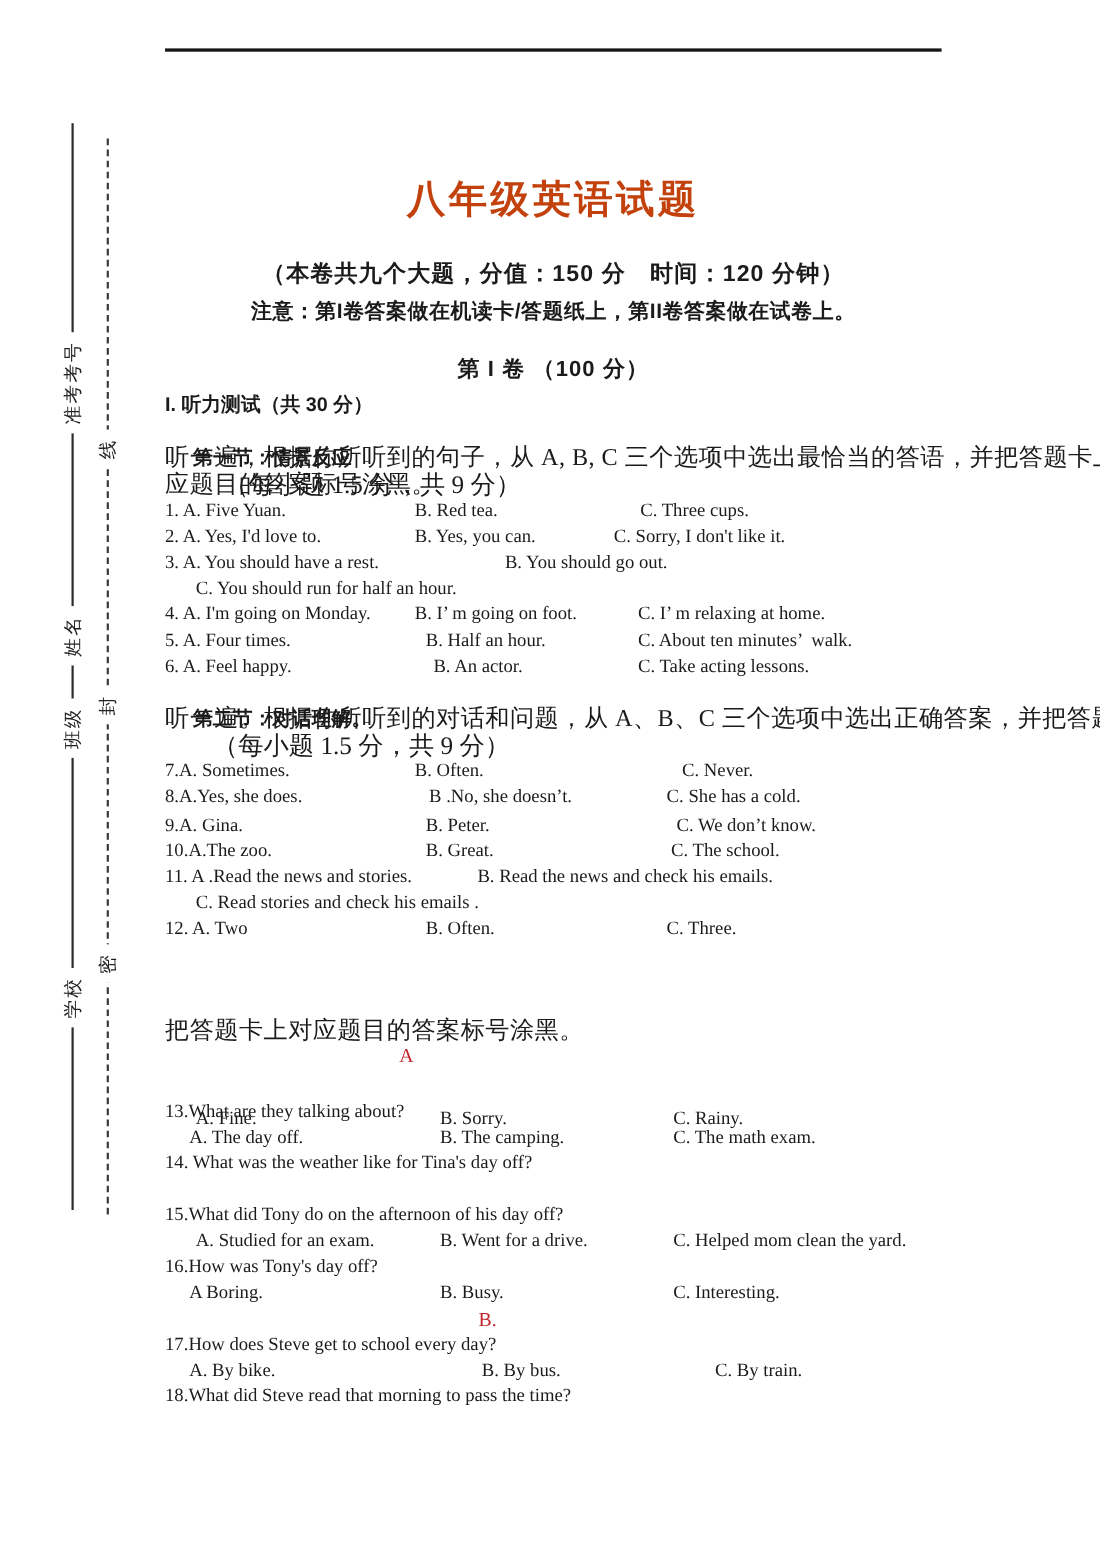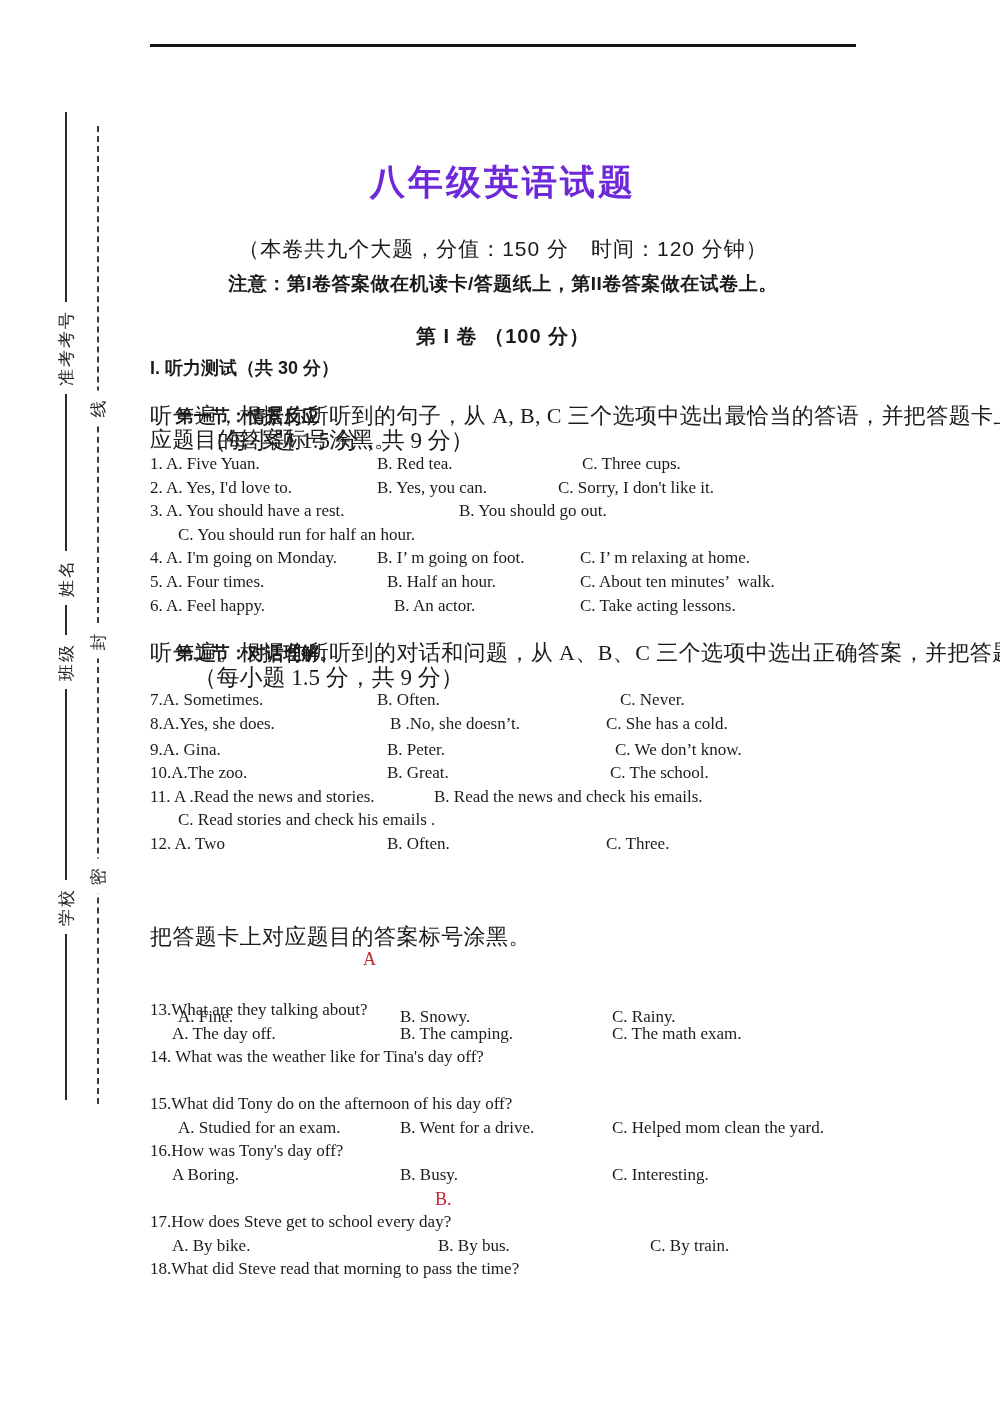--- a/index.html
+++ b/index.html
@@ -7,22 +7,22 @@
         font-family:"Liberation Serif","DejaVu Serif",serif;color:#1b1b1b;}
   .toprule{position:absolute;left:150px;top:44px;width:706px;height:3px;background:#161616;}
   .vline{position:absolute;}
   .vline.solid{left:65px;top:112px;height:988px;width:2px;background:#2c2c2c;}
   .vline.dashed{left:97px;top:126px;height:978px;width:0;border-left:2px dashed #3a3a3a;}
   .vlabel{position:absolute;transform:translate(-50%,-50%) rotate(-90deg);background:#ffffff;
           padding:0 8px;white-space:nowrap;font-size:17px;letter-spacing:2px;color:#222;}
   .content{position:absolute;left:150px;top:0;width:706px;height:1414px;}
   .ln{position:absolute;left:0;width:706px;height:24px;line-height:24px;font-size:17px;white-space:pre;}
   .center{text-align:center;}
-  .title{font-family:"Liberation Sans","DejaVu Sans",sans-serif;font-weight:bold;font-size:35px;height:48px;line-height:48px;letter-spacing:3px;color:#6d28d9;}
-  .subtitle{font-family:"Liberation Sans","DejaVu Sans",sans-serif;font-weight:normal;font-size:21px;letter-spacing:1px;}
+  .title{font-family:"Liberation Sans","DejaVu Sans",sans-serif;font-weight:bold;font-size:35px;height:48px;line-height:48px;letter-spacing:3px;color:#c2410c;}
+  .subtitle{font-family:"Liberation Sans","DejaVu Sans",sans-serif;font-weight:bold;font-size:21px;letter-spacing:1px;}
   .notice{font-family:"Liberation Sans","DejaVu Sans",sans-serif;font-weight:bold;font-size:19px;letter-spacing:0.5px;}
   .partline{font-family:"Liberation Sans","DejaVu Sans",sans-serif;font-weight:bold;font-size:20px;letter-spacing:1px;}
   .lhead{font-family:"Liberation Sans","DejaVu Sans",sans-serif;font-weight:bold;font-size:18px;}
   .shead{font-family:"Liberation Sans","DejaVu Sans",sans-serif;font-weight:bold;font-size:18px;}
   .sscore{font-size:23px;margin-top:17px;}
   .cn{font-size:22px;letter-spacing:0.4px;white-space:pre;}
   .opt{position:absolute;top:0;white-space:pre;}
   .red{color:#c0272d;}
   .plabel{font-size:18px;}
 </style>
@@ -141,21 +141,21 @@
     <div class="ln" style="top:998px">13.What are they talking about?</div>
     <div class="ln" style="top:1022px">
       <span class="opt" style="left:22px">A. The day off.</span>
       <span class="opt" style="left:250px">B. The camping.</span>
       <span class="opt" style="left:462px">C. The math exam.</span>
     </div>
 
     <div class="ln" style="top:1045px">14. What was the weather like for Tina's day off?</div>
     <div class="ln" style="top:1005px">
       <span class="opt" style="left:28px">A. Fine.</span>
-      <span class="opt" style="left:250px">B. Snowy.</span>
+      <span class="opt" style="left:250px">B. Sorry.</span>
       <span class="opt" style="left:462px">C. Rainy.</span>
     </div>
 
     <div class="ln" style="top:1092px">15.What did Tony do on the afternoon of his day off?</div>
     <div class="ln" style="top:1116px">
       <span class="opt" style="left:28px">A. Studied for an exam.</span>
       <span class="opt" style="left:250px">B. Went for a drive.</span>
       <span class="opt" style="left:462px">C. Helped mom clean the yard.</span>
     </div>
 

